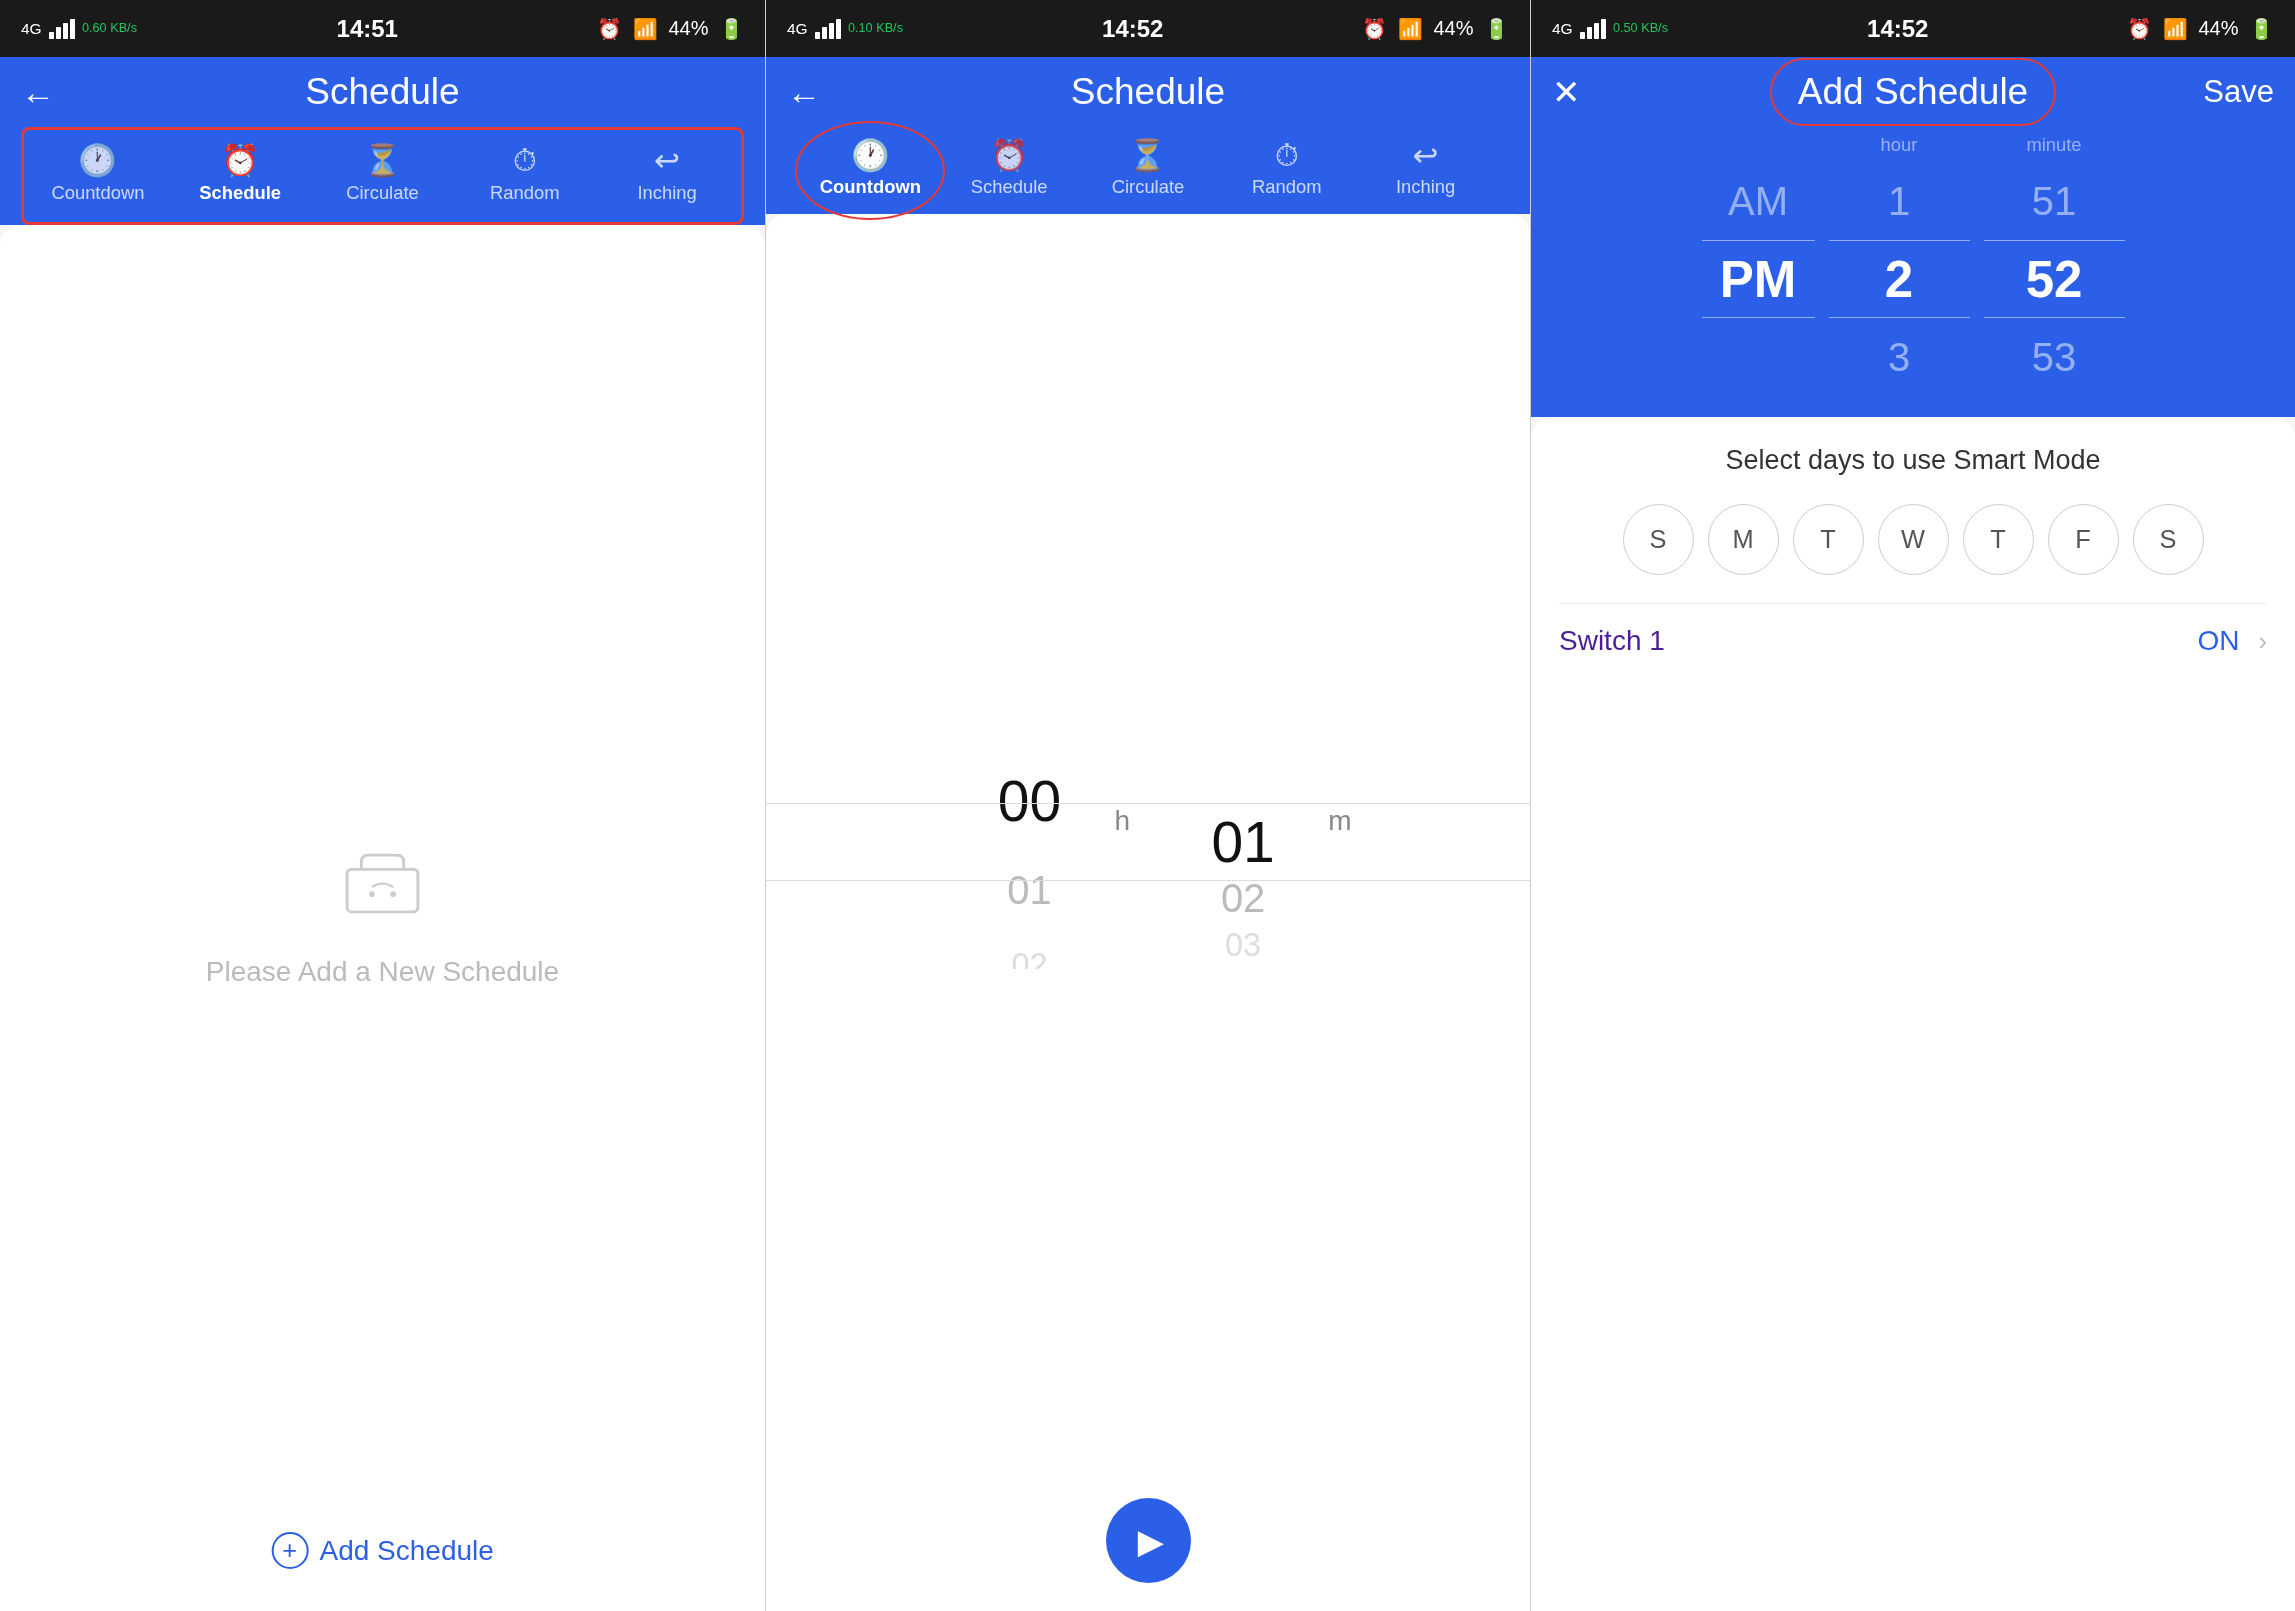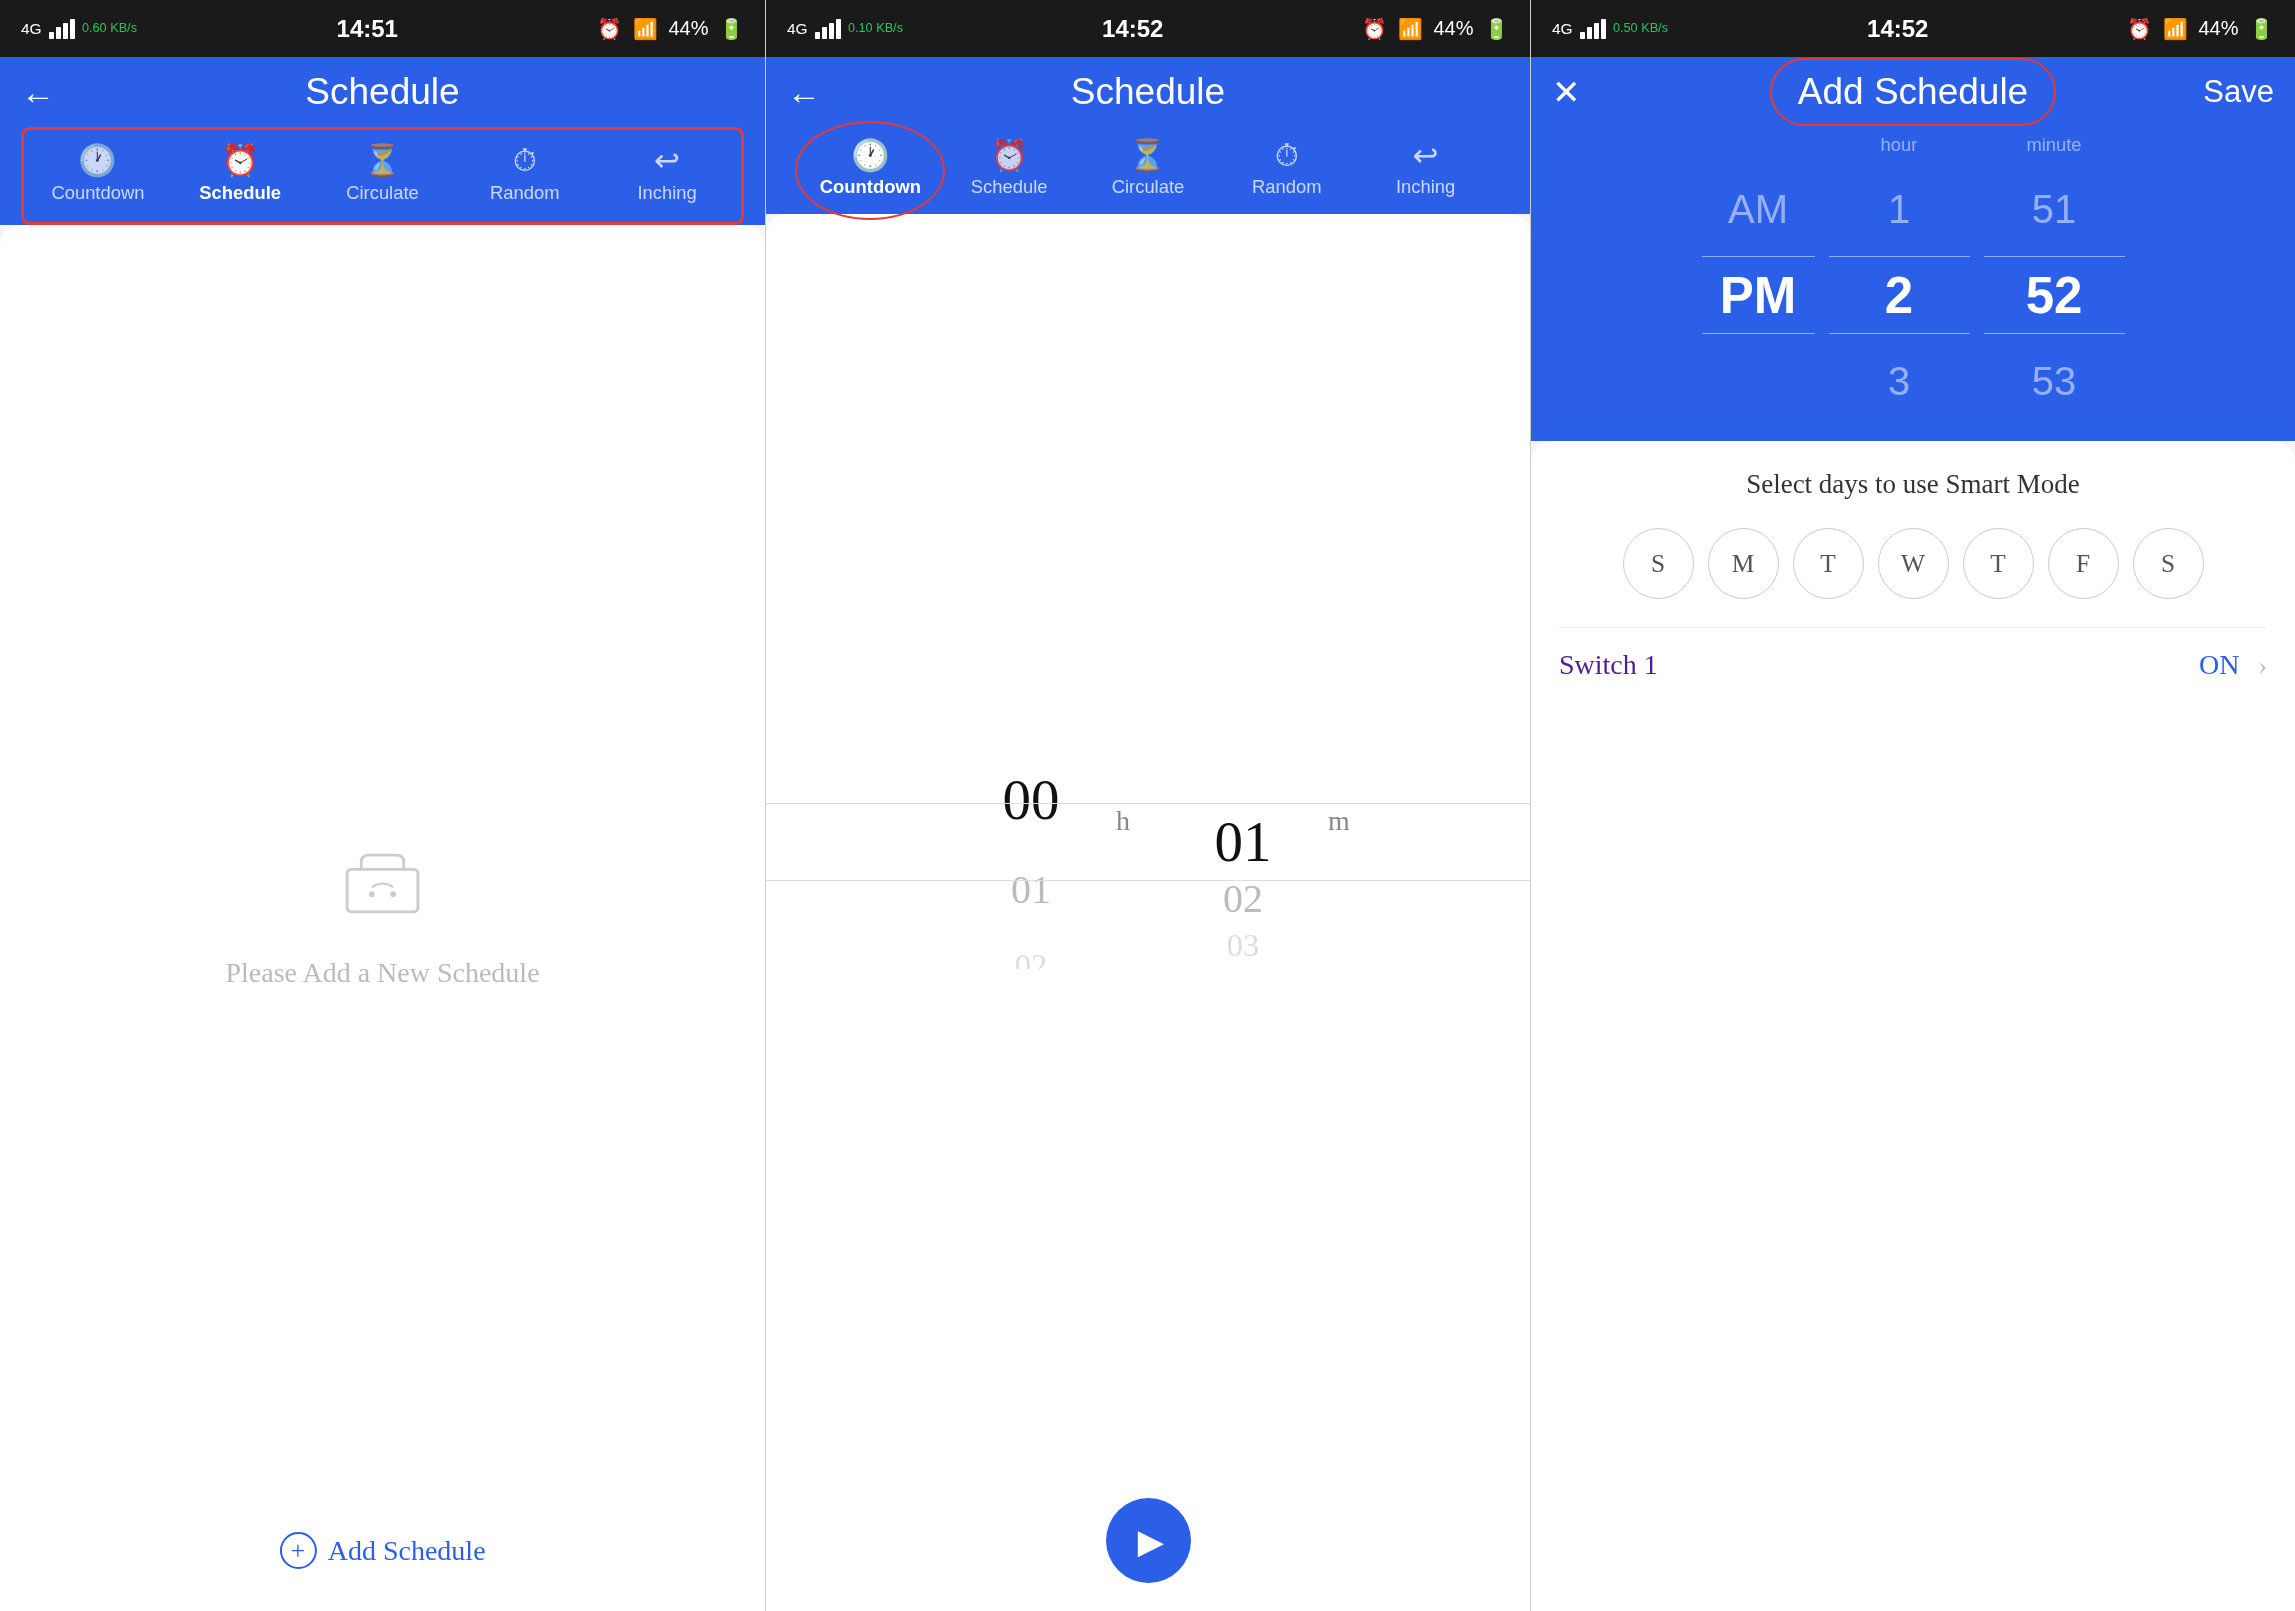--- a/index.html
+++ b/index.html
@@ -121,21 +121,20 @@
 
     
     .content-area {
       flex: 1;
       background: white;
       border-radius: 21px 21px 0 0;
       overflow: hidden;
       display: flex;
       flex-direction: column;
       position: relative;
-      font-family: Liberation Serif, serif;
     }
 
     
     .empty-state {
       flex: 1;
       display: flex;
       flex-direction: column;
       align-items: center;
       justify-content: center;
       gap: 21px;
@@ -207,21 +206,20 @@
     .time-picker-cols {
       display: flex;
       justify-content: center;
       gap: 14px;
     }
     .time-col {
       display: flex;
       flex-direction: column;
       align-items: center;
       width: 141px;
-      gap: 8px;
     }
     .time-item {
       height: 78px;
       display: flex;
       align-items: center;
       justify-content: center;
       font-size: 48px;
       color: white;
       width: 100%;
     }

